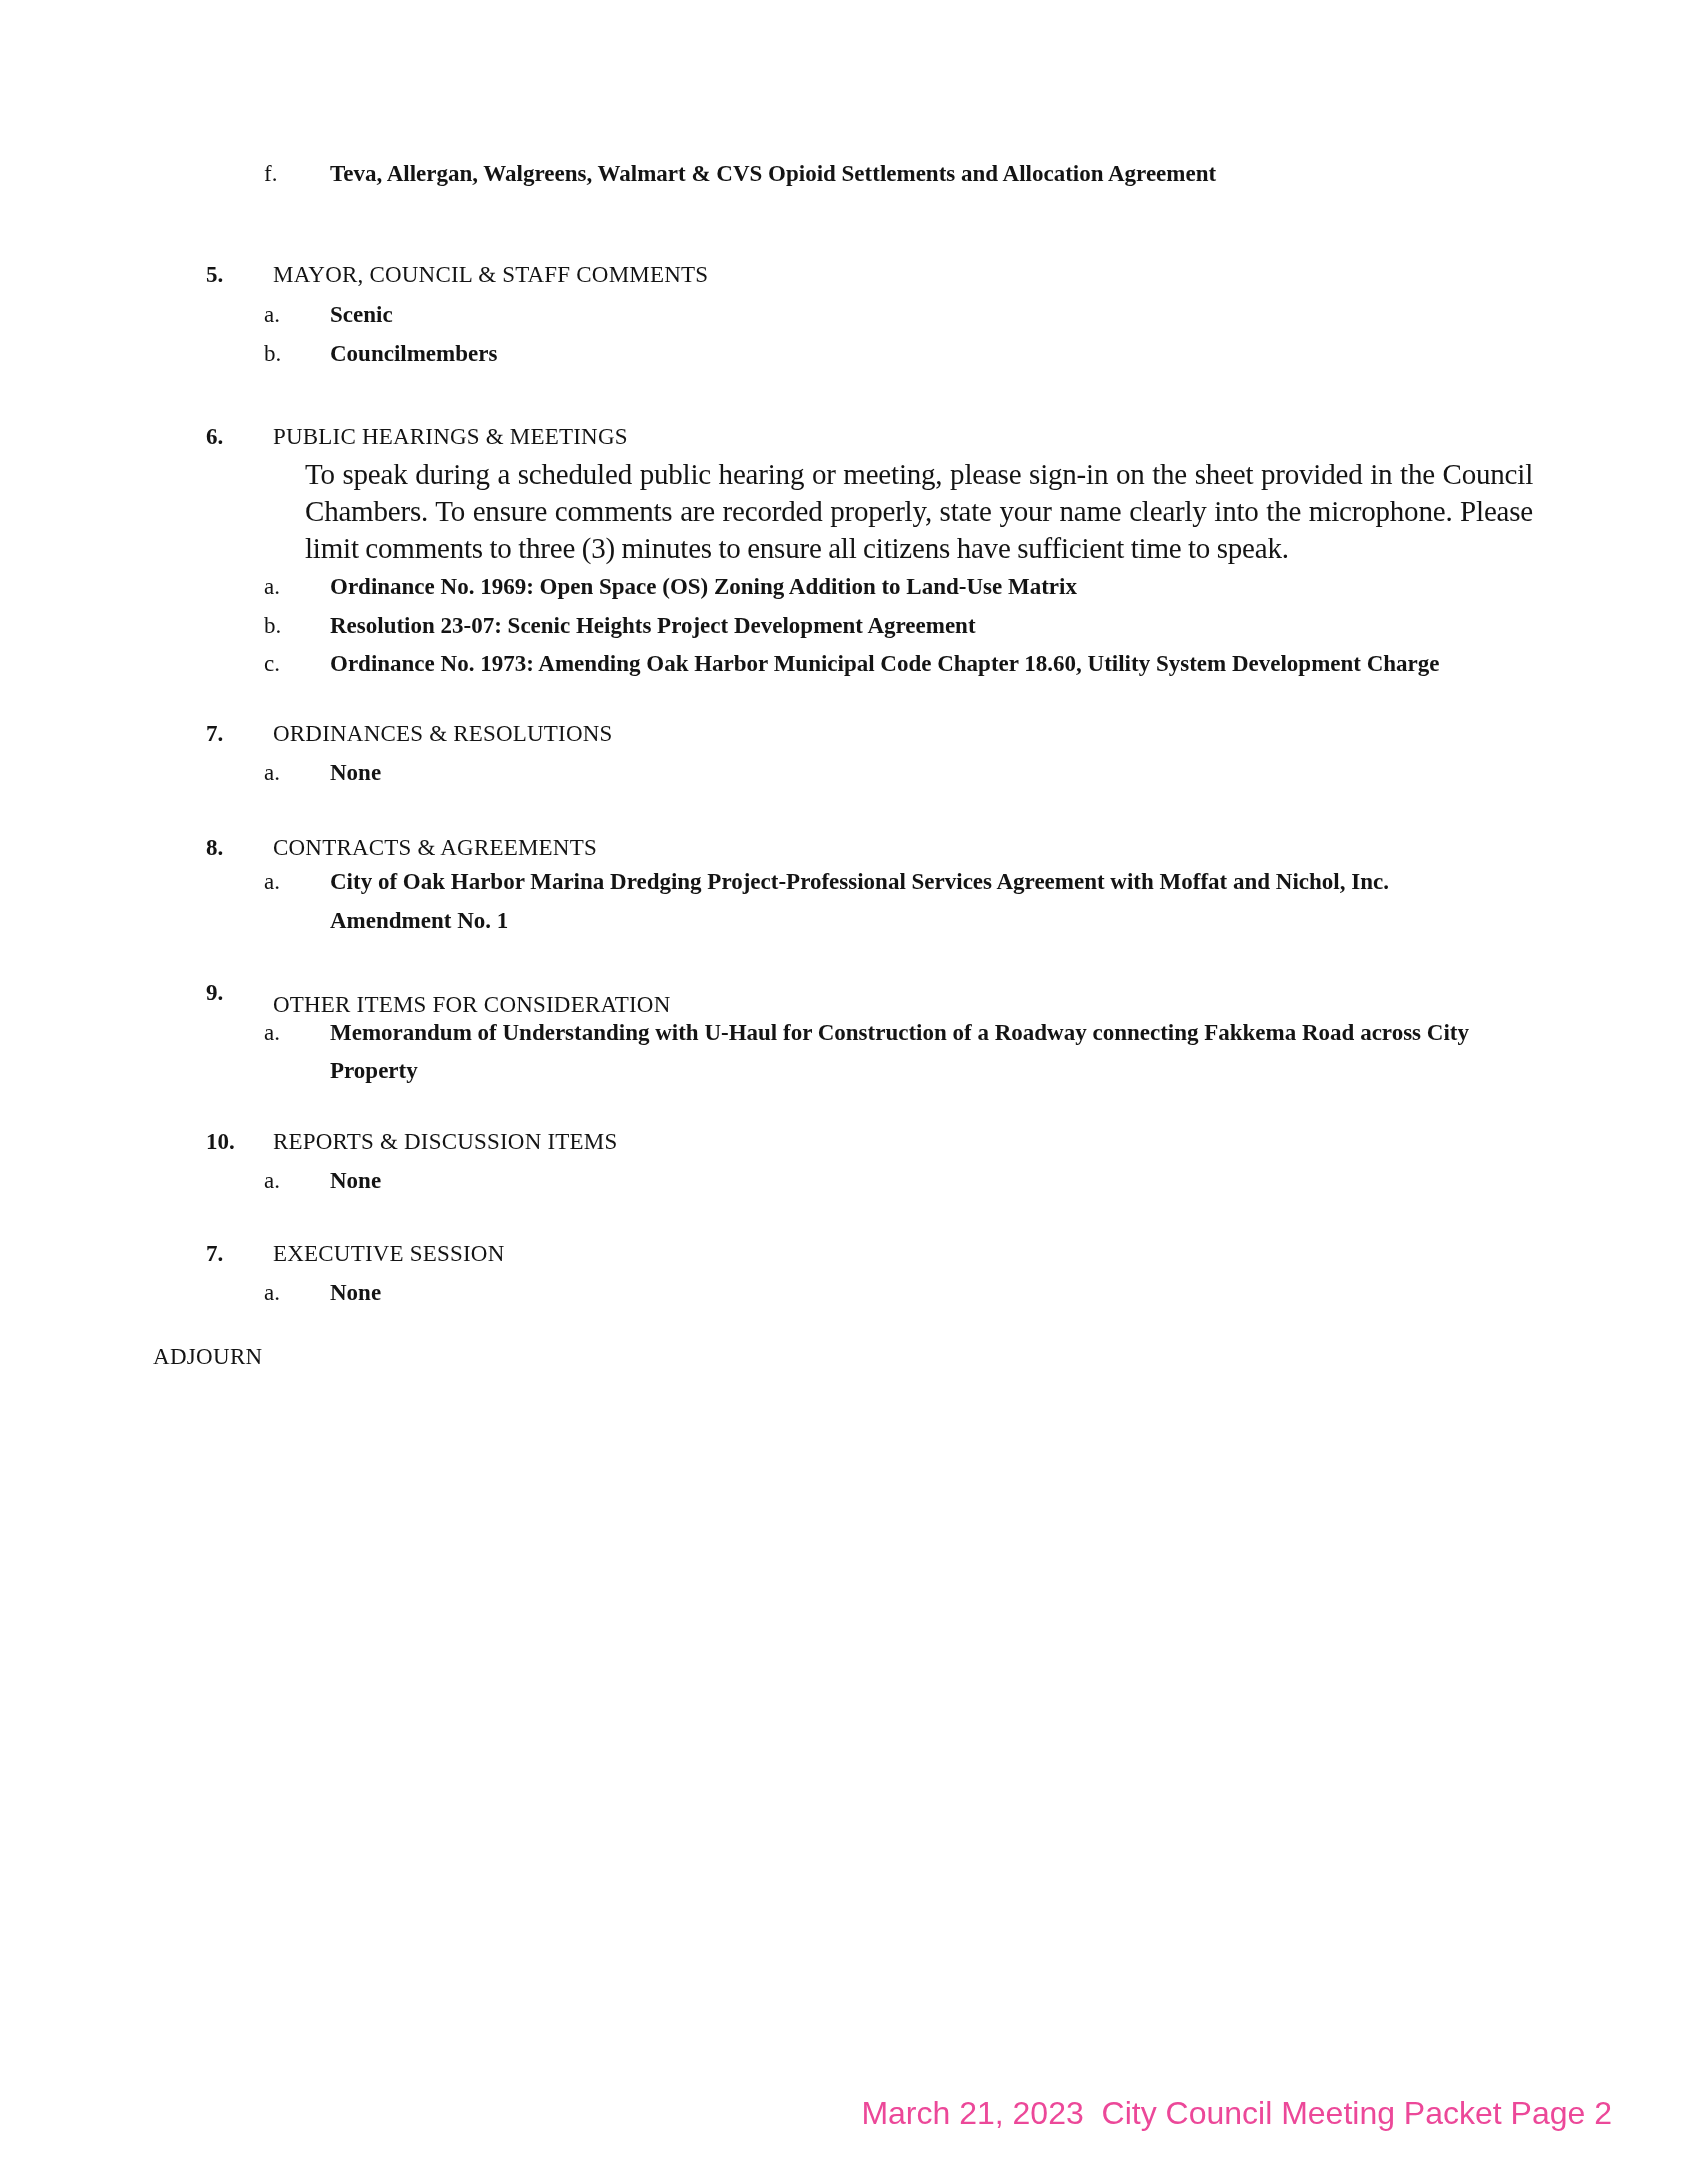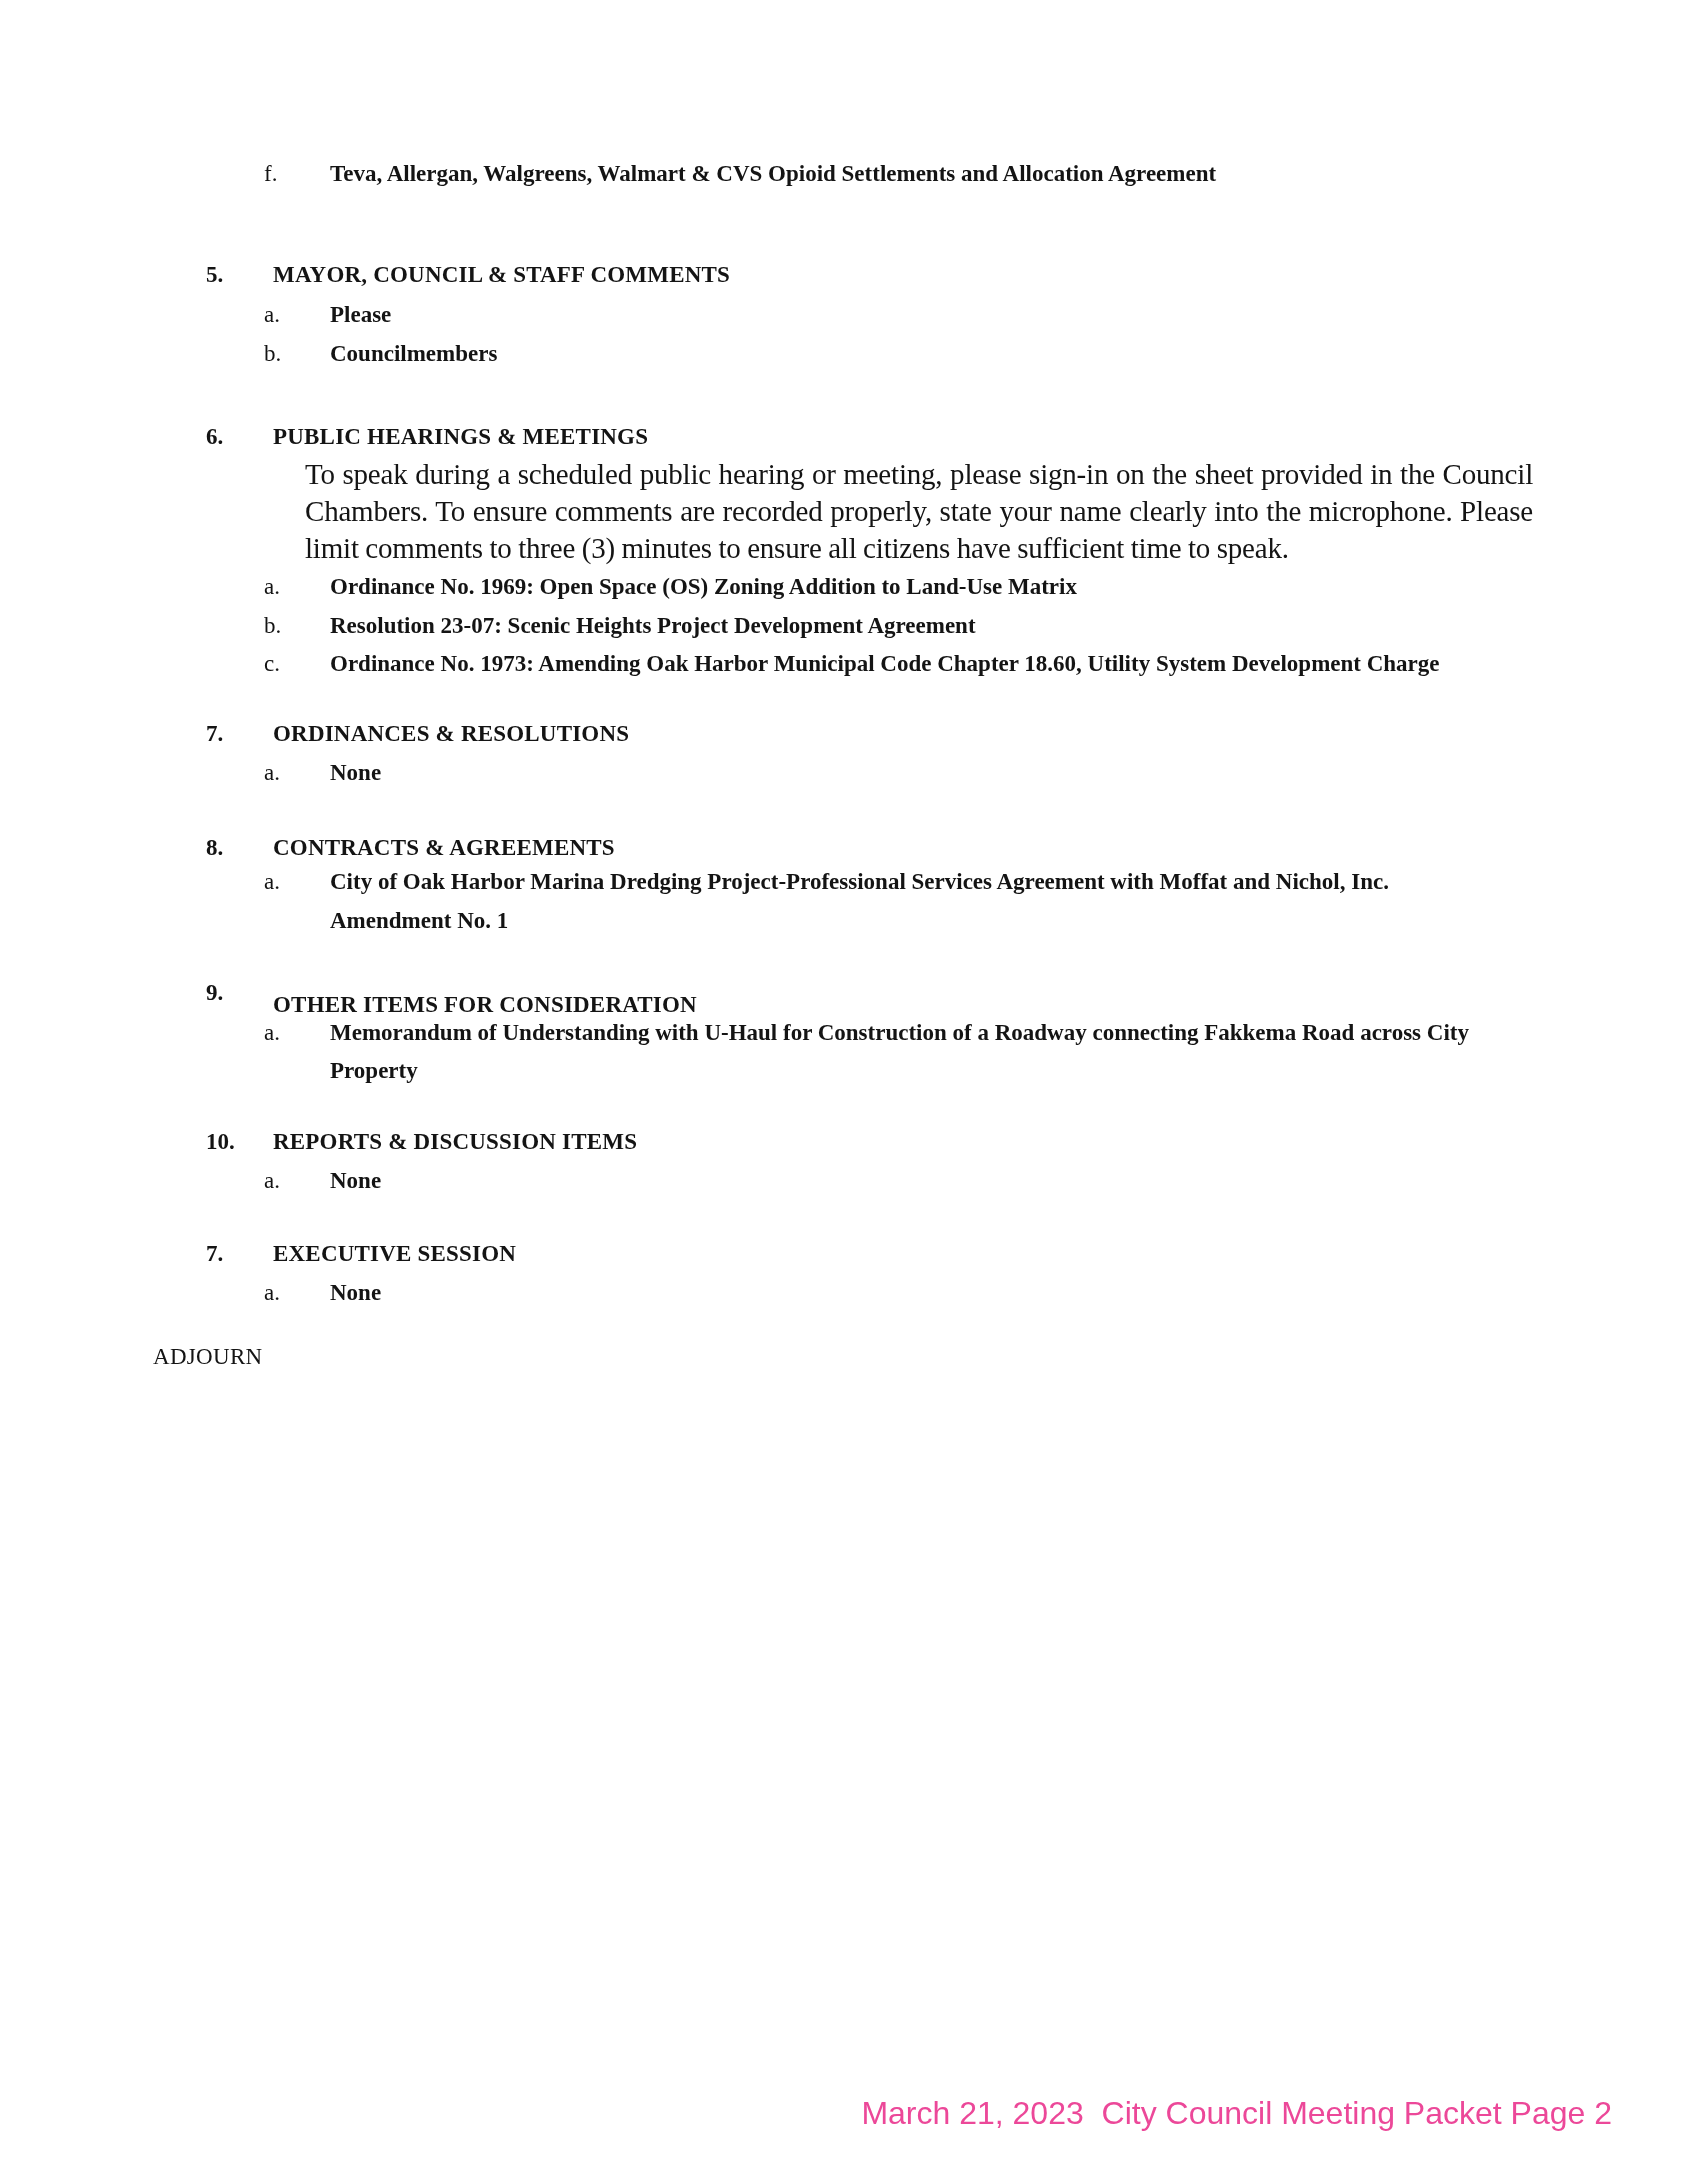--- a/index.html
+++ b/index.html
@@ -12,21 +12,21 @@
     color: #141414;
     overflow: hidden;
   }
   .row {
     position: absolute;
     font-size: 23px;
     line-height: 30px;
     white-space: nowrap;
   }
   .sec-num   { left: 206px; font-weight: bold; }
-  .sec-title { left: 273px; font-weight: bold; letter-spacing: 0.2px; }
+  .sec-title { left: 273px; font-weight: normal; letter-spacing: 0.2px; }
   .item-letter { left: 264px; }
   .item-text   { left: 330px; font-weight: bold; }
   .intro {
     position: absolute;
     left: 285px;
     width: 1228px;
     font-size: 29px;
     line-height: 37px;
     text-align: justify;
     letter-spacing: -0.2px;
@@ -48,21 +48,21 @@
 <body>
 
 <div class="page">
 
   <div class="row item-letter" style="top:159px">f.</div>
   <div class="row item-text" style="top:159px">Teva, Allergan, Walgreens, Walmart &amp; CVS Opioid Settlements and Allocation Agreement</div>
 
   <div class="row sec-num" style="top:260px">5.</div>
   <div class="row sec-title" style="top:260px">MAYOR, COUNCIL &amp; STAFF COMMENTS</div>
   <div class="row item-letter" style="top:300px">a.</div>
-  <div class="row item-text" style="top:300px">Please</div>
+  <div class="row item-text" style="top:300px">Scenic</div>
   <div class="row item-letter" style="top:339px">b.</div>
   <div class="row item-text" style="top:339px">Councilmembers</div>
 
   <div class="row sec-num" style="top:422px">6.</div>
   <div class="row sec-title" style="top:422px">PUBLIC HEARINGS &amp; MEETINGS</div>
   <div class="intro" style="top:456px">To speak during a scheduled public hearing or meeting, please sign-in on the sheet provided in the Council Chambers. To ensure comments are recorded properly, state your name clearly into the microphone. Please limit comments to three (3) minutes to ensure all citizens have sufficient time to speak.</div>
   <div class="row item-letter" style="top:572px">a.</div>
   <div class="row item-text" style="top:572px">Ordinance No. 1969: Open Space (OS) Zoning Addition to Land-Use Matrix</div>
   <div class="row item-letter" style="top:611px">b.</div>
   <div class="row item-text" style="top:611px">Resolution 23-07: Scenic Heights Project Development Agreement</div>

